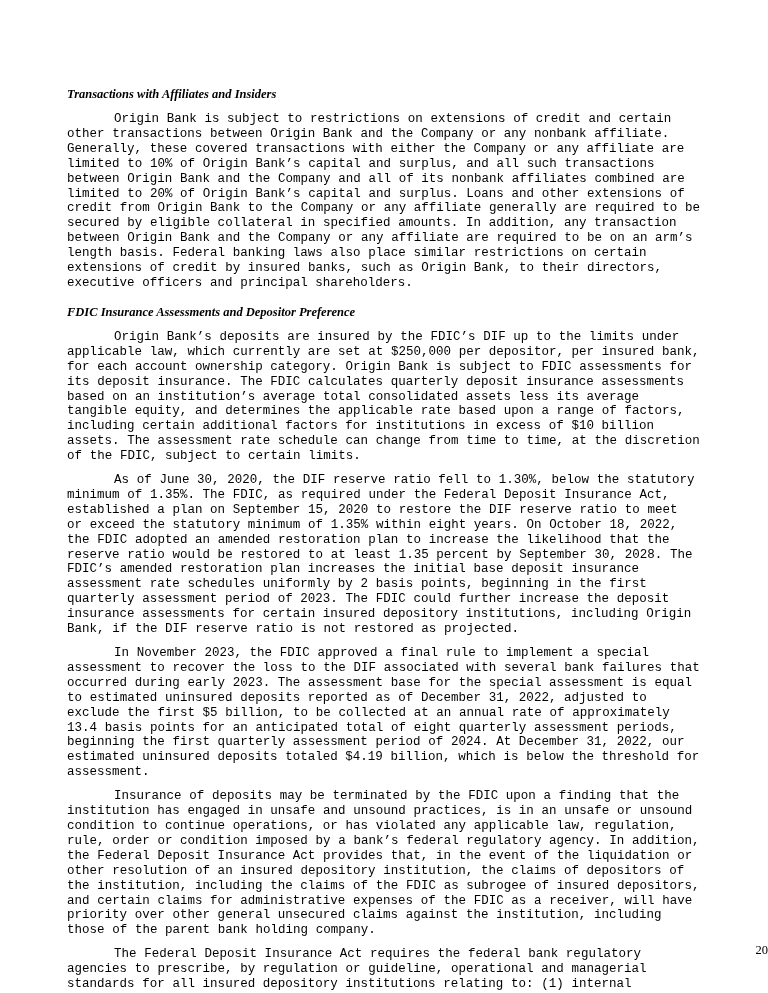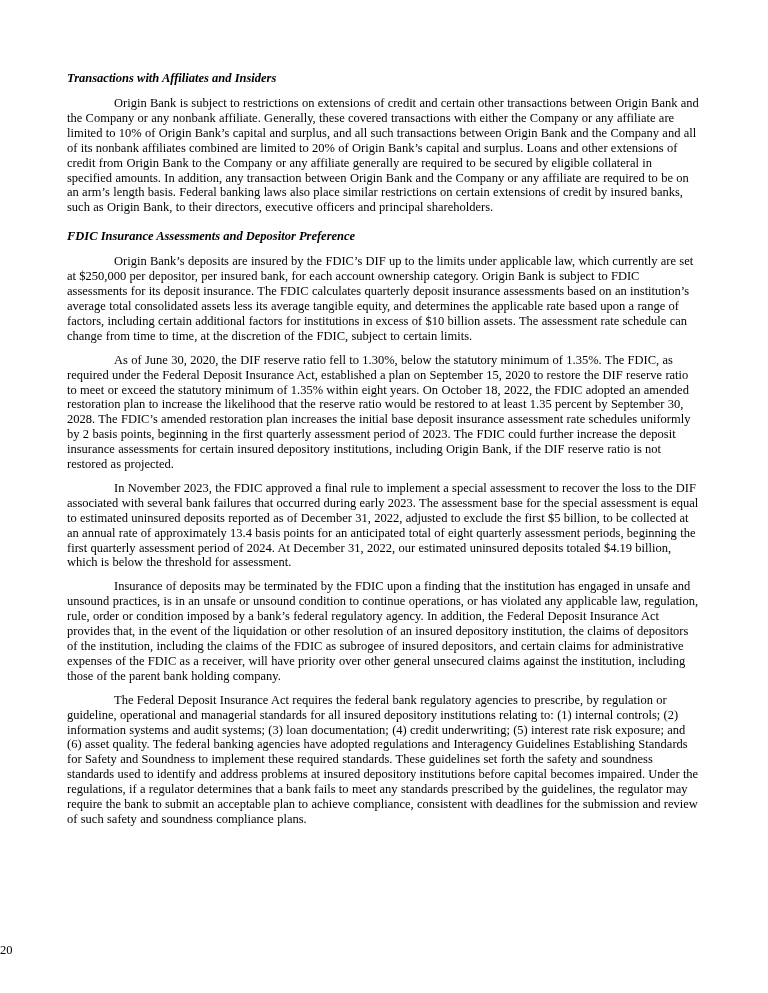--- a/index.html
+++ b/index.html
@@ -24,36 +24,37 @@
     background: #ffffff;
   }
   .section-heading {
     font-size: 12.5px;
     line-height: 15px;
     font-weight: bold;
     font-style: italic;
     margin: 14px 0 10px 0;
   }
   .section-heading.first {
-    margin-top: 0;
+    margin-top: 16px;
   }
   .body-para {
     font-size: 12.5px;
     line-height: 14.9px;
     margin: 0 0 9px 0;
     text-indent: 47px;
     text-align: left;
     word-spacing: 0.2px;
+    font-family: Liberation Mono, monospace;
   }
   .page-number {
     position: absolute;
     top: 943px;
     left: 0;
     width: 768px;
-    text-align: left;
+    text-align: right;
     font-size: 12.5px;
     line-height: 15px;
   }
 </style>
 </head>
 <body>
 
 <div class="page">
 
   <h3 class="section-heading first">Transactions with Affiliates and Insiders</h3>

